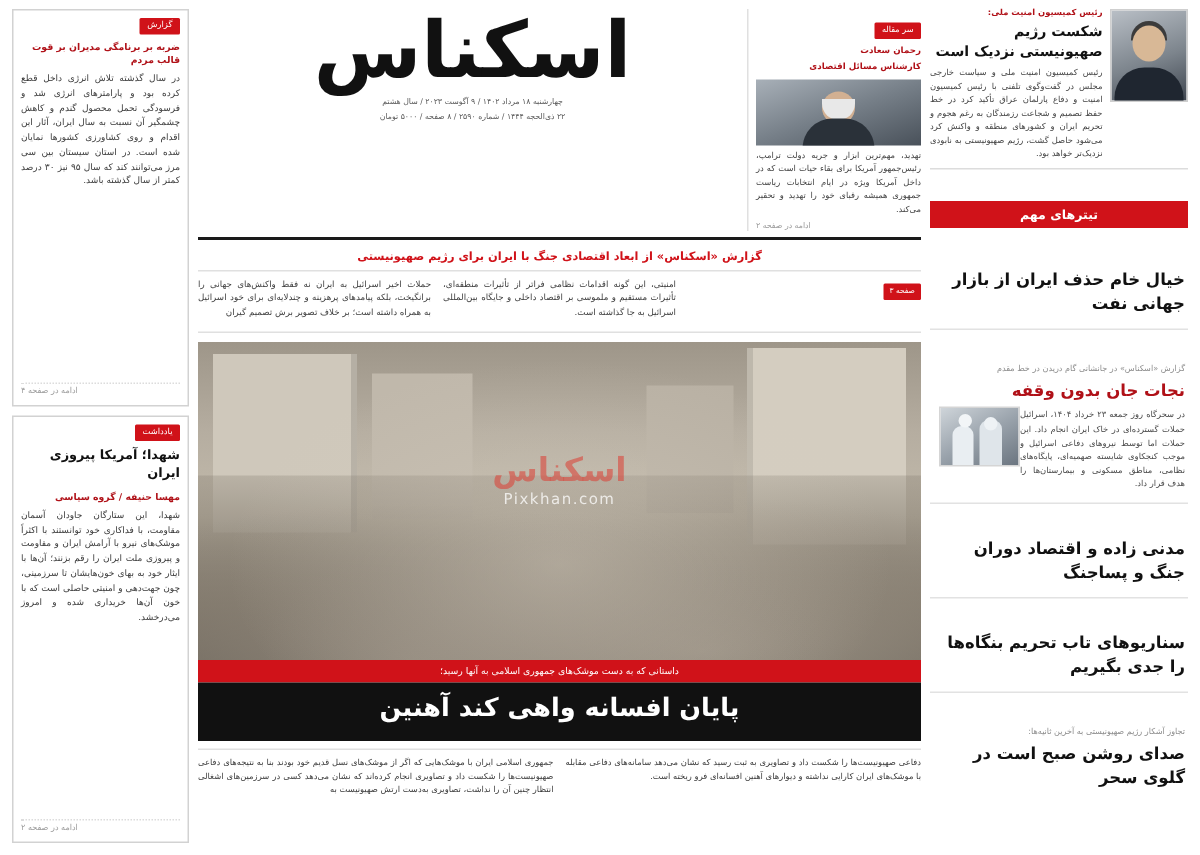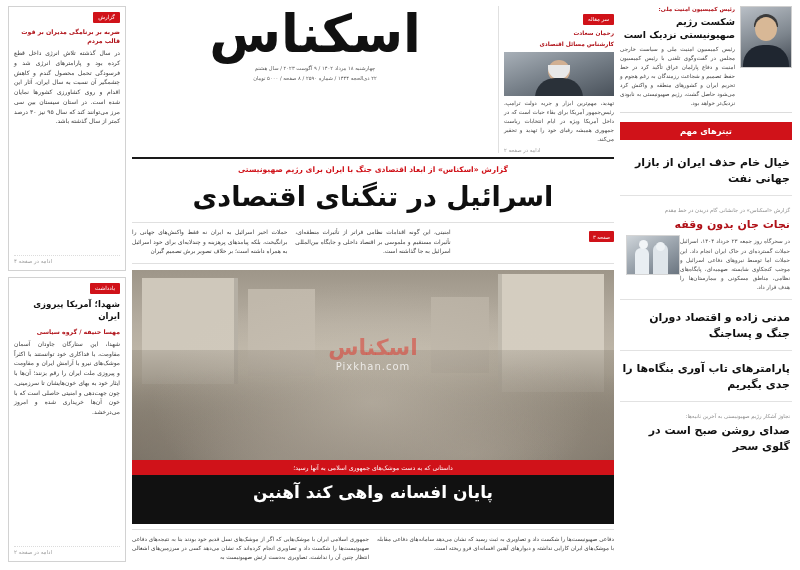--- a/index.html
+++ b/index.html
@@ -80,21 +80,21 @@
     padding-top: 2.5px;
   }
 
   
   .right-rail {
     width: 172px;
     flex: 0 0 172px;
     order: 1;
     display: flex;
     flex-direction: column;
-    gap: 4px;
+    gap: 16px;
   }
   .masthead-side {
     border-bottom: 1px solid #dcdcdc;
     padding-bottom: 4px;
     margin-bottom: 5px;
     display: flex;
     flex-direction: row;
     gap: 5px;
   }
   .side-portrait {
@@ -318,21 +318,21 @@
     font-size: 6.2px;
     padding: 4px 8px;
     text-align: center;
   }
   .photo-headline {
     background: #111;
     color: #fff;
     font-size: 17px;
     font-weight: bold;
     text-align: center;
-    padding: 6px 8px 20px 8px;
+    padding: 6px 8px 10px 8px;
     line-height: 1.35;
   }
   .photo-deck {
     display: flex; flex-direction: row; gap: 8px;
     border-top: 1px solid #e0e0e0;
     padding-top: 5px;
     margin-top: 5px;
   }
   .photo-deck .pd-col {
     flex: 1; font-size: 5.6px; line-height: 1.62; color: #3c3c3c; text-align: justify;
@@ -374,21 +374,21 @@
           <div class="p4"></div>
       </div>
       <div class="ti-body">در سحرگاه روز جمعه ۲۳ خرداد ۱۴۰۴، اسرائیل حملات گسترده‌ای در خاک ایران انجام داد. این حملات اما توسط نیروهای دفاعی اسرائیل و موجب کنجکاوی شایسته صهمیه‌ای، پایگاه‌های نظامی، مناطق مسکونی و بیمارستان‌ها را هدف قرار داد.</div>
     </div>
 
     <div class="title-item">
       <div class="ti-head">مدنی زاده و اقتصاد دوران جنگ و پساجنگ</div>
     </div>
 
     <div class="title-item">
-      <div class="ti-head">پارامترهای تاب آوری بنگاه‌ها را جدی بگیریم</div>
+      <div class="ti-head">سناریوهای تاب تحریم بنگاه‌ها را جدی بگیریم</div>
     </div>
 
     <div class="title-item">
       <div class="ti-eyebrow">تجاوز آشکار رژیم صهیونیستی به آخرین ثانیه‌ها:</div>
       <div class="ti-head">صدای روشن صبح است در گلوی سحر</div>
     </div>
 
   </div>
 
   <div class="center">
@@ -407,21 +407,20 @@
         <div class="mlb-more">ادامه در صفحه ۲</div>
       </div>
       <div class="logo-wrap">
         <div class="logo-main">اسکناس</div>
         <div class="logo-meta">چهارشنبه ۱۸ مرداد ۱۴۰۲ / ۹ آگوست ۲۰۲۳ / سال هشتم</div>
         <div class="logo-meta">۲۲ ذی‌الحجه ۱۴۴۴ / شماره ۲۵۹۰ / ۸ صفحه / ۵۰۰۰ تومان</div>
       </div>
     </div>
 
     <div class="lead-kicker">گزارش «اسکناس» از ابعاد اقتصادی جنگ با ایران برای رژیم صهیونیستی</div>
-    <div class="lead-headline">اسرائیل در تنگنای اقتصادی</div>
 
     <div class="lead-cols">
       <div class="lead-col">
         <span class="pagemark">صفحه ۳</span>
       </div>
       <div class="lead-col">امنیتی، این گونه اقدامات نظامی فراتر از تأثیرات منطقه‌ای، تأثیرات مستقیم و ملموسی بر اقتصاد داخلی و جایگاه بین‌المللی اسرائیل به جا گذاشته است.</div>
       <div class="lead-col">حملات اخیر اسرائیل به ایران نه فقط واکنش‌های جهانی را برانگیخت، بلکه پیامدهای پرهزینه و چندلایه‌ای برای خود اسرائیل به همراه داشته است؛ بر خلاف تصویر برش تصمیم گیران</div>
     </div>
 
     <div class="main-photo">

